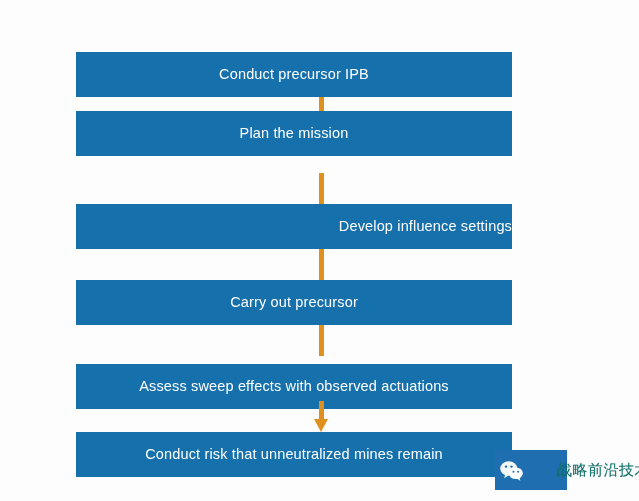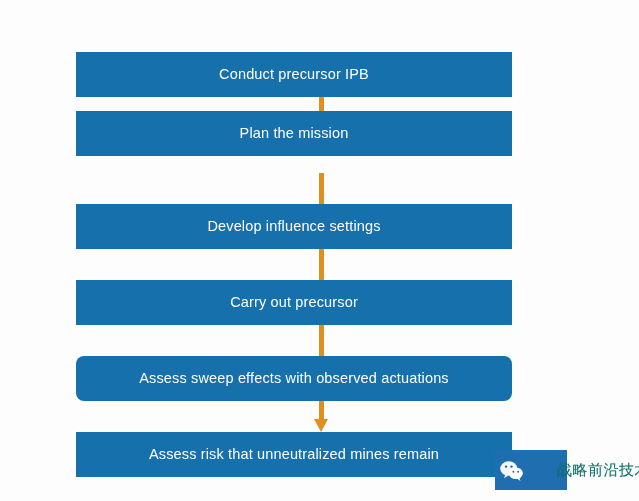--- a/index.html
+++ b/index.html
@@ -143,40 +143,40 @@
     <div class="step-box" style="top:0px;">
       <span class="step-label">Conduct precursor IPB</span>
     </div>
     <div class="connector" style="top:45px; height:31px;"></div>
 
     <div class="step-box" style="top:59px;">
       <span class="step-label">Plan the mission</span>
     </div>
     <div class="connector" style="top:121px; height:31px;"></div>
 
-    <div class="step-box" style="top:152px;">
+    <div class="step-box" style="top:152px;justify-content:flex-end;">
       <span class="step-label">Develop influence settings</span>
     </div>
     <div class="connector" style="top:197px; height:31px;"></div>
 
     <div class="step-box" style="top:228px;">
       <span class="step-label">Carry out precursor</span>
     </div>
     <div class="connector" style="top:273px; height:31px;"></div>
 
-    <div class="step-box" style="top:304px;border-radius:8px;">
+    <div class="step-box" style="top:312px;">
       <span class="step-label">Assess sweep effects with observed actuations</span>
     </div>
     <div class="connector-arrow" style="top:349px;">
       <div class="shaft"></div>
       <div class="head"></div>
     </div>
 
     <div class="step-box" style="top:380px;">
-      <span class="step-label">Assess risk that unneutralized mines remain</span>
+      <span class="step-label">Conduct risk that unneutralized mines remain</span>
     </div>
 
   </div>
 
   <div class="watermark"></div>
   <div class="watermark-inner">
     <svg class="wechat-icon" viewBox="0 0 64 64">
       <ellipse cx="25" cy="27" rx="22" ry="18.5" fill="#f2f6f4"></ellipse>
       <polygon points="16,42 13,52 24,45" fill="#f2f6f4"></polygon>
       <circle cx="18" cy="22" r="3.1" fill="#1F6FB0"></circle>

